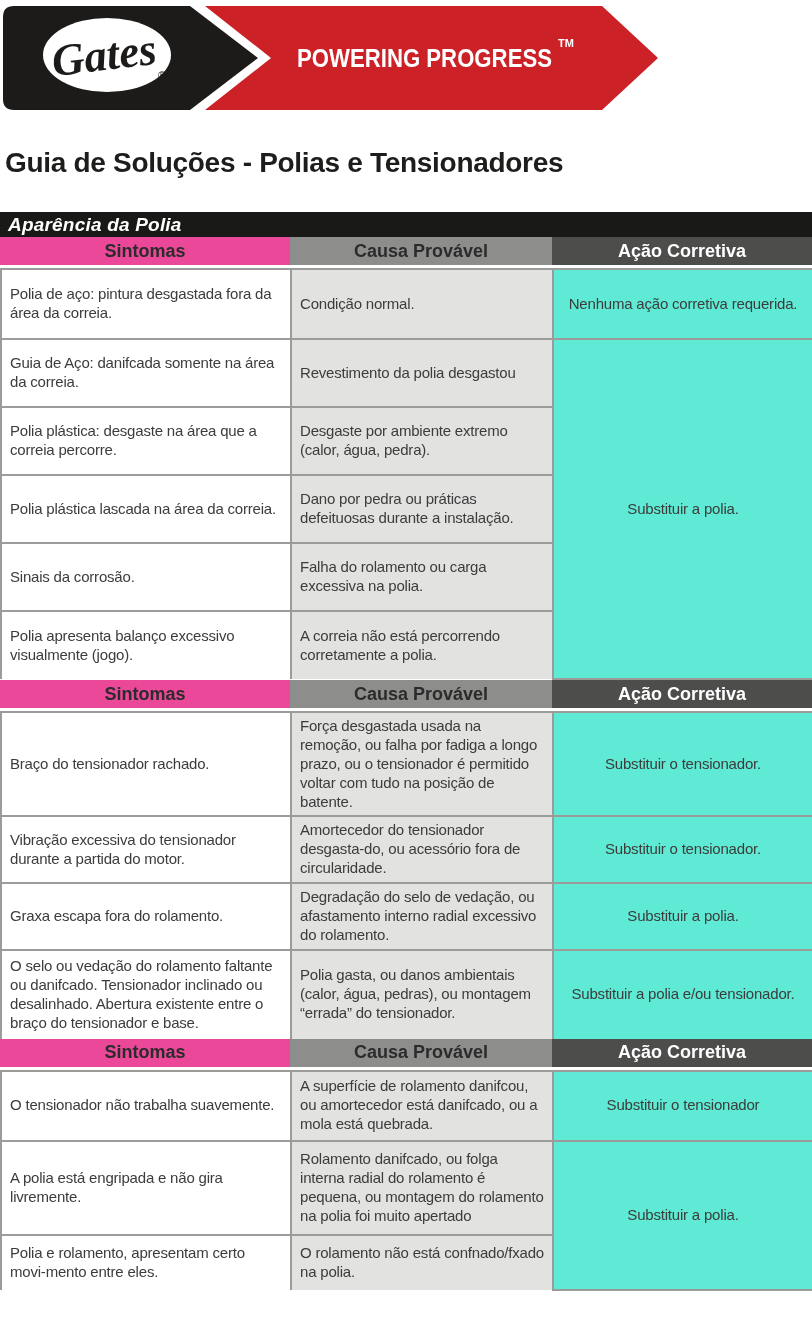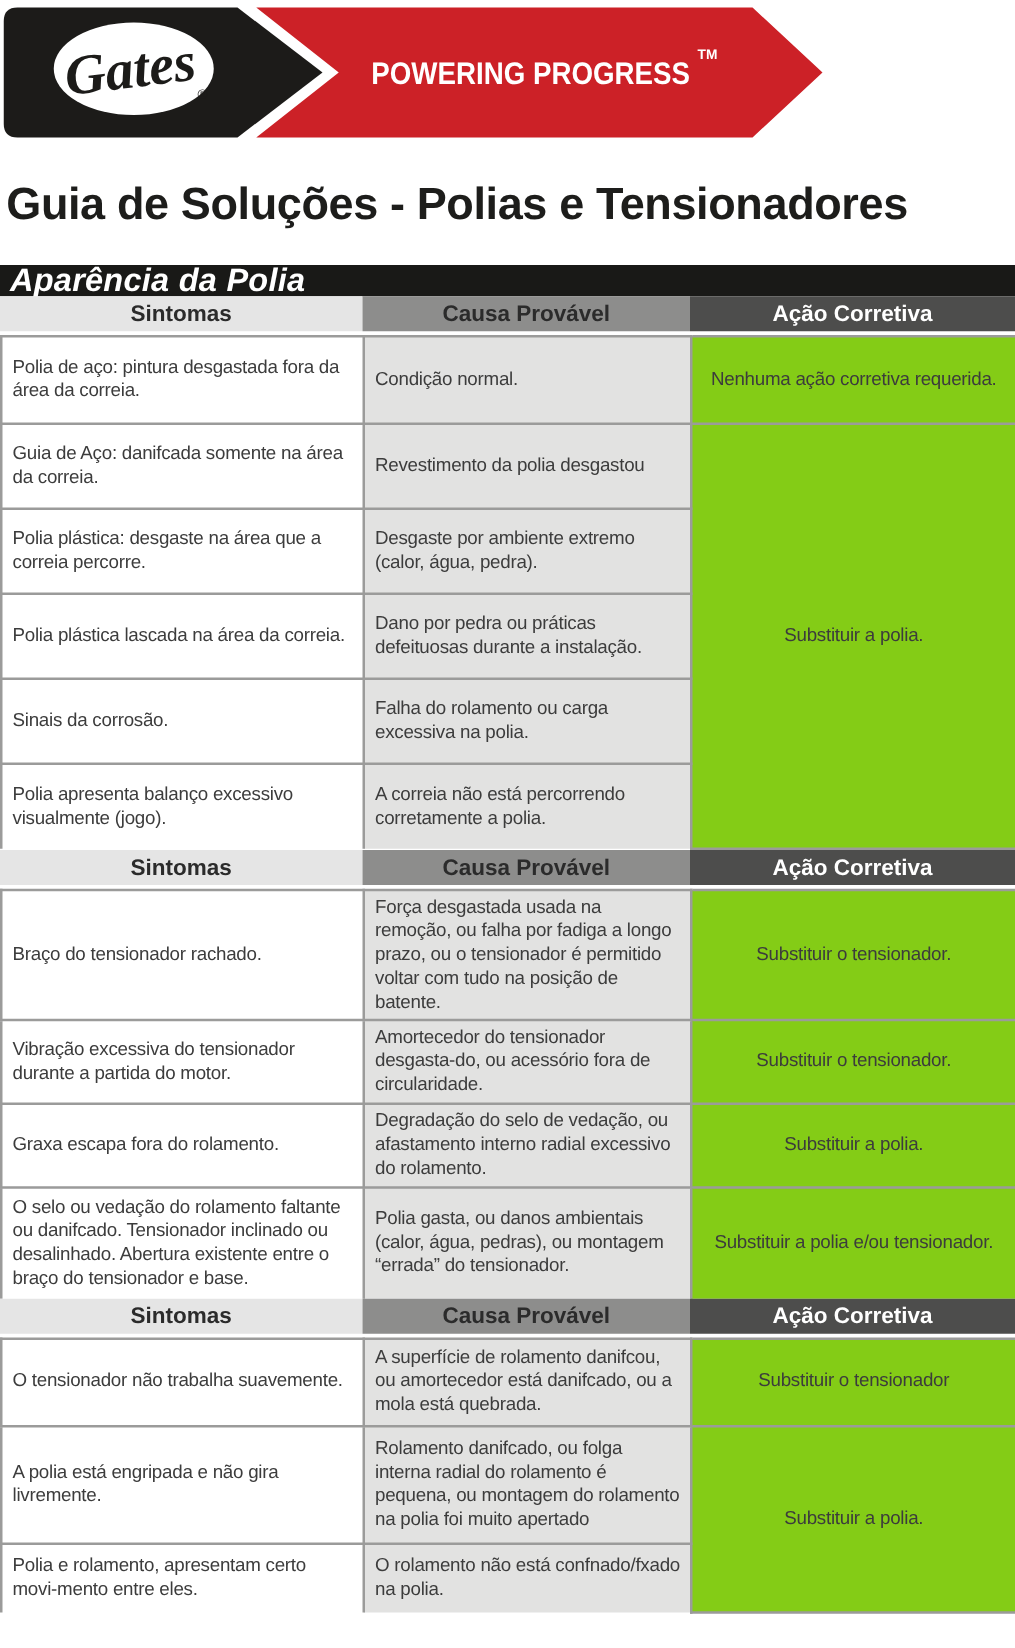--- a/index.html
+++ b/index.html
@@ -6,53 +6,53 @@
   body{
     width:812px;height:1318px;overflow:hidden;position:relative;
     font-family:"Liberation Sans",sans-serif;
     -webkit-font-smoothing:antialiased;
   }
   
   .banner{display:block;}
   
   .page-title{
     margin:33px 0 32px 5px;
-    font-size:36px;line-height:35px;font-weight:bold;color:#1d1d1b;
+    font-size:28px;line-height:35px;font-weight:bold;color:#1d1d1b;
     letter-spacing:-0.3px;
   }
   
   .section-bar{
     height:25px;background:#191917;color:#fff;
     display:flex;align-items:center;
-    font-size:26px;font-weight:bold;font-style:italic;
+    font-size:19px;font-weight:bold;font-style:italic;
     padding-left:8px;box-sizing:border-box;
     letter-spacing:0.2px;
   }
   
   .col-headers{display:flex;height:28px;margin-bottom:3px;}
   .col-headers .hc{
     display:flex;align-items:center;justify-content:center;
     font-size:18px;font-weight:bold;box-sizing:border-box;
   }
-  .hc.h1{width:290px;background:#e5e5e5;color:#2b2b2b;}
+  .hc.h1{width:290px;background:#ec4899;color:#2b2b2b;}
   .hc.h2{width:262px;background:#8d8d8c;color:#2b2b2b;}
   .hc.h3{width:260px;background:#4d4d4c;color:#ffffff;}
   
   table.sec{
     border-collapse:collapse;table-layout:fixed;width:812px;
   }
   table.sec td{
     border:2px solid #9b9b9a;
     font-size:15px;line-height:1.26;color:#3c3c3c;
     letter-spacing:-0.2px;
     padding:4px 8px;vertical-align:middle;box-sizing:border-box;
   }
   td.c1{width:290px;background:#ffffff;border-left:none;padding-left:7px;padding-right:5px;}
   td.c2{width:262px;background:#e2e2e1;}
-  td.c3{width:260px;background:#84cc16;text-align:center;padding-left:5px;padding-right:5px;}
+  td.c3{width:260px;background:#5eead4;text-align:center;padding-left:5px;padding-right:5px;}
   
   .sec1 tr{height:68px;} .sec1 tr:first-child{height:70px;}
   .sec2 tr:nth-child(1){height:90px;}
   .sec2 tr:nth-child(2){height:54px;margin-left:13px;}
   .sec2 tr:nth-child(3){height:66px;}
   .sec2 tr:nth-child(4){height:89px;padding-left:25px;}
   .sec3 tr:nth-child(1){height:70px;}
   .sec3 tr:nth-child(2){height:94px;}
   .sec3 tr:nth-child(3){height:55px;}
   table.sec tr:last-child td{border-bottom:none;}

